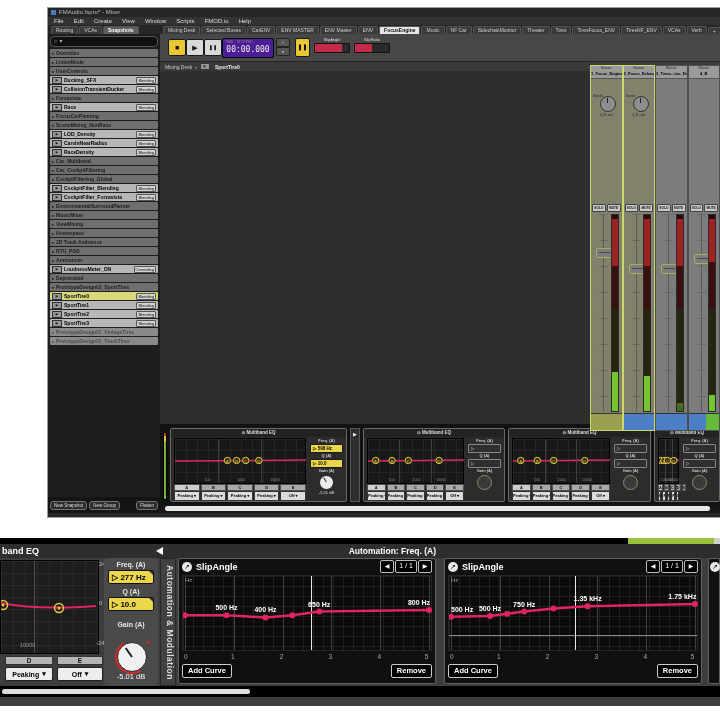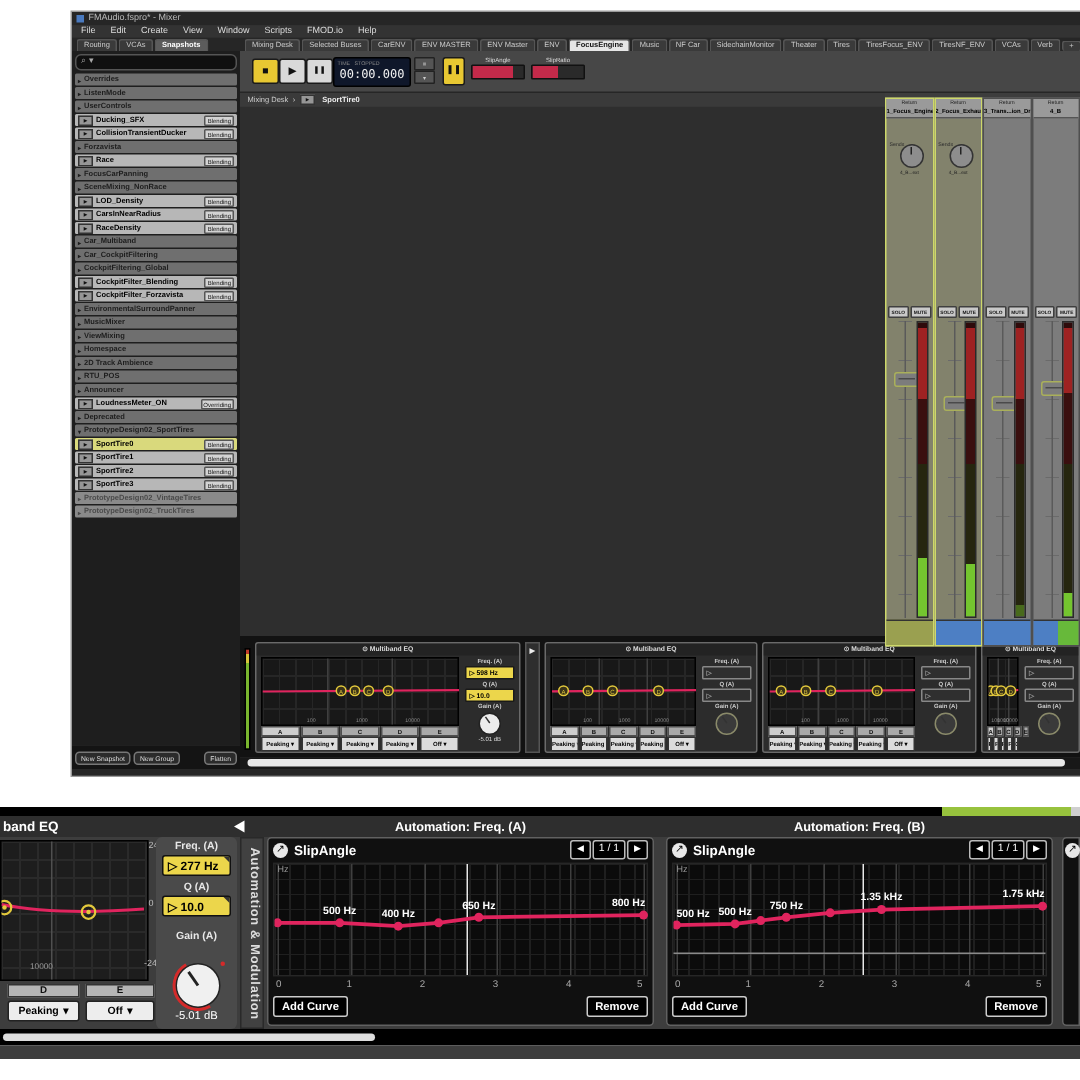--- a/index.html
+++ b/index.html
@@ -29,21 +29,21 @@
   .garrow{font-size:4px;margin-right:2px}
   .iconbox{width:8px;height:5px;border:1px solid #333;background:#969696;font-size:3px;line-height:4px;text-align:center;margin-right:2px;flex:none;color:#111}
   .badge{margin-left:auto;background:#d3d3d3;border:1px solid #555;border-radius:1px;font-size:4px;line-height:5px;padding:0 1px;color:#111;font-weight:normal}
   .sfooter{position:absolute;left:0;top:489px;width:112px;height:16px;background:#141414;display:flex;align-items:center;gap:2px;padding:0 2px;box-sizing:border-box}
   .fbtn{font-size:4.5px;color:#ddd;border:1px solid #777;border-radius:3px;padding:1px 3px;background:#2b2b2b;white-space:nowrap}
   .fbtn.right{margin-left:auto}
   
   .toolbar{position:absolute;left:112px;top:26px;width:560px;height:28px;background:#474747;border-bottom:1px solid #262626;box-sizing:border-box}
   .tbtn{position:absolute;top:5px;width:16px;height:15px;border:1px solid #1a1a1a;border-radius:2px;background:#d9d9d9;text-align:center;font-size:7px;line-height:15px;color:#111}
   .tbtn.stop{background:#e8c832}
-  .timebox{position:absolute;left:62px;top:4px;width:50px;height:18px;background:#0f172a;border:1px solid #000;border-radius:2px;color:#eee}
+  .timebox{position:absolute;left:62px;top:4px;width:50px;height:18px;background:#4c1d95;border:1px solid #000;border-radius:2px;color:#eee}
   .timetop{font-size:3.5px;color:#888;display:flex;gap:3px;padding:1px 2px 0}
   .timeval{font-family:"DejaVu Sans Mono",monospace;font-size:8px;text-align:center;line-height:11px}
   .minibtn{position:absolute;width:12px;height:7px;background:#555;border:1px solid #222;border-radius:1px;color:#ccc;font-size:4px;line-height:7px;text-align:center}
   .toggle{position:absolute;left:135px;top:4px;width:13px;height:17px;background:#e8c832;border:1px solid #1a1a1a;border-radius:2px;color:#111;font-size:6px;line-height:17px;text-align:center}
   .param{position:absolute;top:3px;width:36px}
   .pname{font-size:4px;color:#ddd;text-align:center;line-height:6px;white-space:nowrap}
   .pbar{height:8px;background:#2a2a2a;border:1px solid #111;border-radius:1px;position:relative;overflow:hidden}
   .pfill{position:absolute;left:0;top:0;bottom:0;background:#c42a4a}
   
   .breadcrumb{position:absolute;left:112px;top:54px;width:430px;height:9px;background:#3a3a3a;display:flex;align-items:center;gap:3px;padding-left:5px;box-sizing:border-box;font-size:5px;color:#ccc}
@@ -96,21 +96,21 @@
   .scrollrow{position:absolute;left:112px;top:497px;width:560px;height:8px;background:#181818}
   .hthumb{position:absolute;left:5px;top:1px;width:545px;height:5px;background:#e8e8e8;border-radius:3px}
   .winbottom{position:absolute;left:0;top:505px;width:672px;height:4px;background:#262626}
   
   .dbar{position:absolute;left:0;top:538px;width:720px;height:6px;background:#000}
   .dgreen{position:absolute;left:628px;top:538px;width:86px;height:6px}
   .dltgray{position:absolute;left:714px;top:538px;width:6px;height:6px;background:#cfcfcf}
   .dheader{position:absolute;left:0;top:544px;width:720px;height:14px;background:#2e2e2e;color:#fff}
   .dh-eq{position:absolute;left:2px;top:0;font-size:9px;font-weight:bold;line-height:14px}
   .dh-arrow{position:absolute;left:156px;top:3px;width:0;height:0;border-top:4px solid transparent;border-bottom:4px solid transparent;border-right:7px solid #fff}
-  .dh-a{position:absolute;left:178px;width:258px;text-align:center;font-size:8.5px;font-weight:bold;line-height:14px}
+  .dh-a{position:absolute;left:178px;width:258px;text-align:right;font-size:8.5px;font-weight:bold;line-height:14px}
   .dh-b{position:absolute;left:444px;width:258px;text-align:center;font-size:8.5px;font-weight:bold;line-height:14px}
   .dbody{position:absolute;left:0;top:558px;width:720px;height:128px;background:#3d3d3d}
   .deq{position:absolute;left:0;top:2px;width:97px;height:92px;background:#1d1d1d;border:1px solid #000;
     background-image:repeating-linear-gradient(to right,#2a2a2a 0 1px,transparent 1px 12px),repeating-linear-gradient(to bottom,#2a2a2a 0 1px,transparent 1px 12px)}
   .dscale{position:absolute;font-size:6px;color:#bbb}
   .deq-xl{position:absolute;left:20px;top:84px;font-size:5.5px;color:#999}
   .dband{position:absolute;top:98px;height:9px;background:#b5b5b5;border:1px solid #333;box-sizing:border-box;font-size:6.5px;font-weight:bold;text-align:center;line-height:8px;color:#111}
   .ddrop{position:absolute;top:109px;height:14px;background:#ededed;border:1px solid #222;border-radius:2px;box-sizing:border-box;font-size:7px;font-weight:bold;color:#000;display:flex;align-items:center;justify-content:center;gap:3px}
   .dside{position:absolute;left:104px;top:0;width:54px;height:128px;background:#4a4a4a;border-radius:4px;text-align:center}
   .dslab{font-size:7px;font-weight:bold;color:#e8e8e8}
@@ -650,21 +650,20 @@
 </div>
 
 <div class="dbar"></div>
 <div class="dgreen" id="dgreen" style="background: rgb(151, 194, 61);"></div>
 <div class="dltgray"></div>
 
 <div class="dheader">
   <span class="dh-eq">band EQ</span>
   <span class="dh-arrow"></span>
   <span class="dh-a">Automation: Freq. (A)</span>
-  <span class="dh-b">Automation: Freq. (B)</span>
 </div>
 
 <div class="dbody">
   <div class="deq" id="deq">
       <div class="vline" style="left: 33px; background: rgb(79, 79, 79);"></div>
       <svg width="95" height="90" viewBox="0 0 95 90" style="position:absolute;left:0;top:0">
         <path d="M0 42 C 25 47, 55 48, 95 45" stroke="#e0245e" stroke-width="2" fill="none"></path>
         <circle cx="2" cy="44" r="4.5" fill="none" stroke="#e3c93c" stroke-width="1.5"></circle>
         <circle cx="2" cy="44" r="1.5" fill="#e3c93c"></circle>
         <circle cx="58" cy="47" r="4.5" fill="none" stroke="#e3c93c" stroke-width="1.5"></circle>

